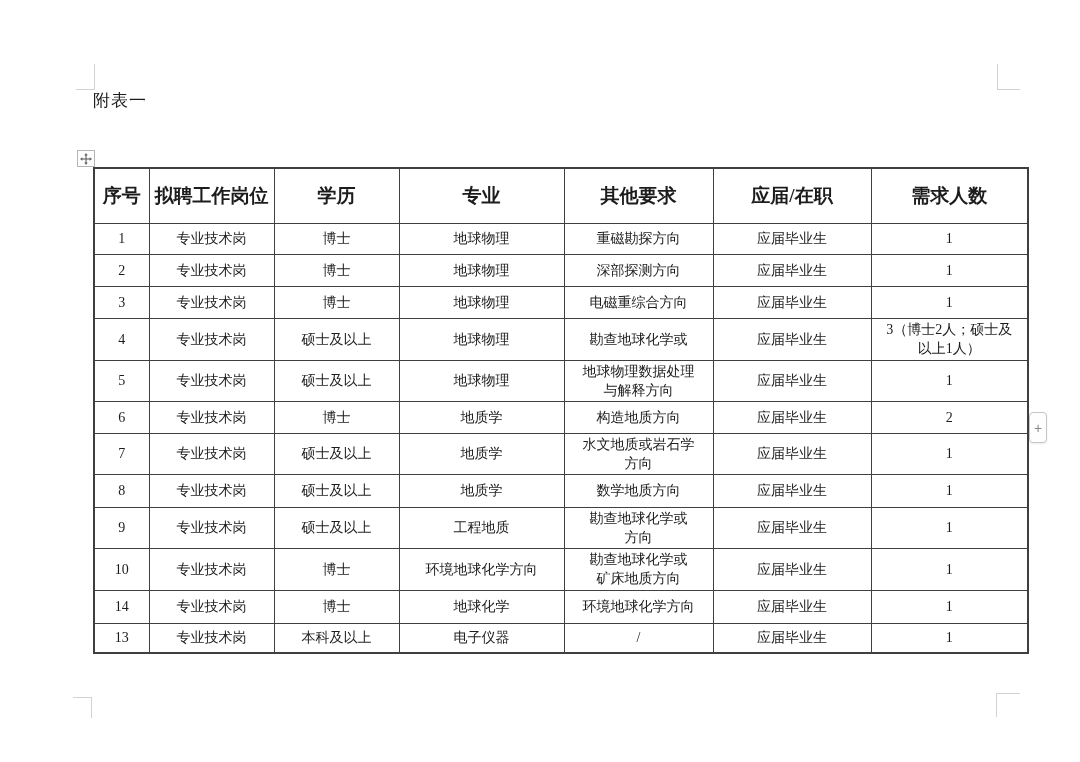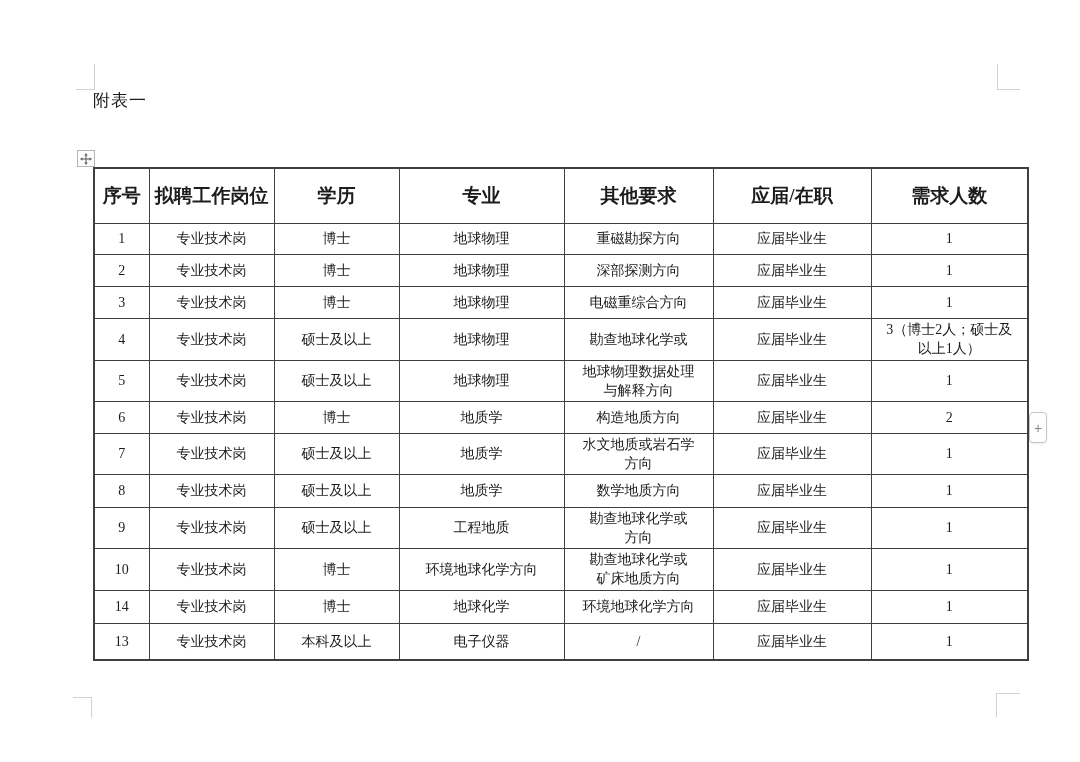--- a/index.html
+++ b/index.html
@@ -246,21 +246,21 @@
         </tr>
         <tr style="height: 33px;">
           <td>14</td>
           <td>专业技术岗</td>
           <td>博士</td>
           <td>地球化学</td>
           <td>环境地球化学方向</td>
           <td>应届毕业生</td>
           <td>1</td>
         </tr>
-        <tr style="height: 37px;">
+        <tr style="height: 30px;">
           <td>13</td>
           <td>专业技术岗</td>
           <td>本科及以上</td>
           <td>电子仪器</td>
           <td>/</td>
           <td>应届毕业生</td>
           <td>1</td>
         </tr>
       </tbody>
   </table>

